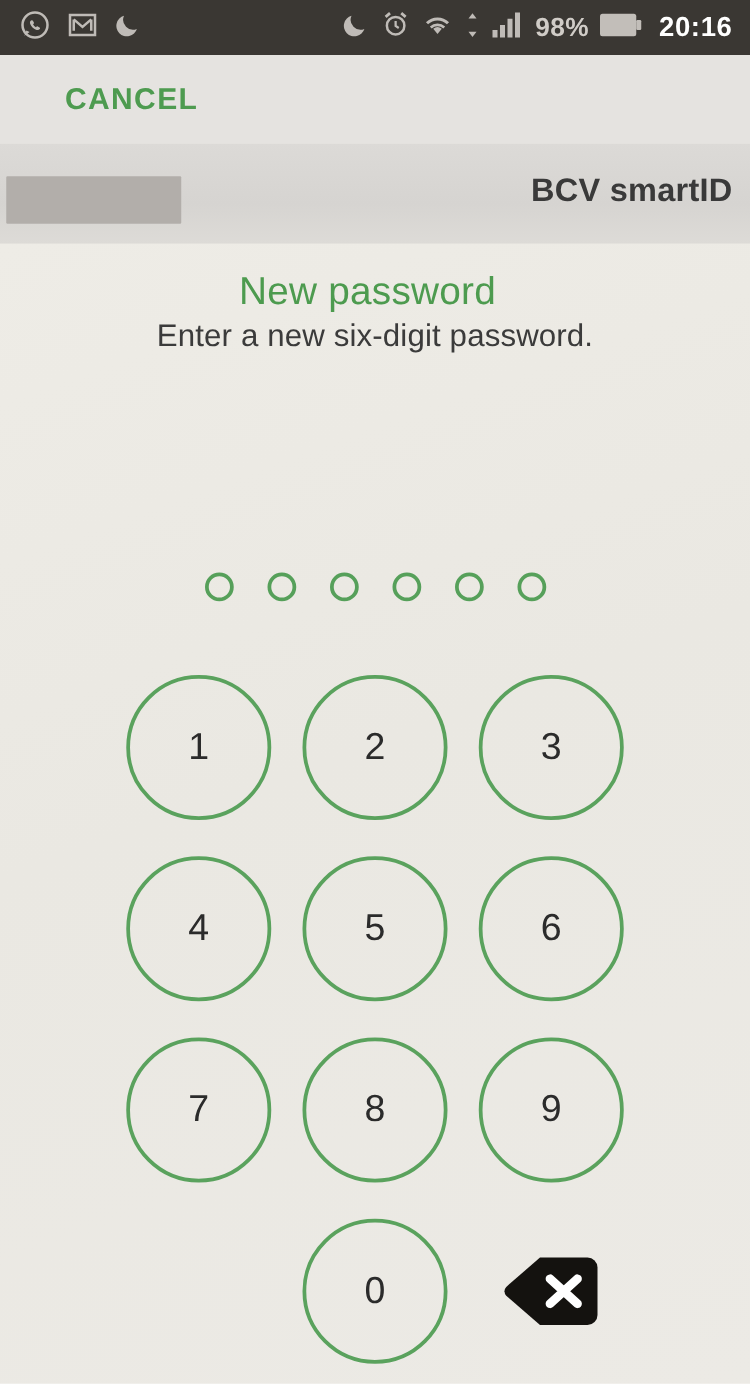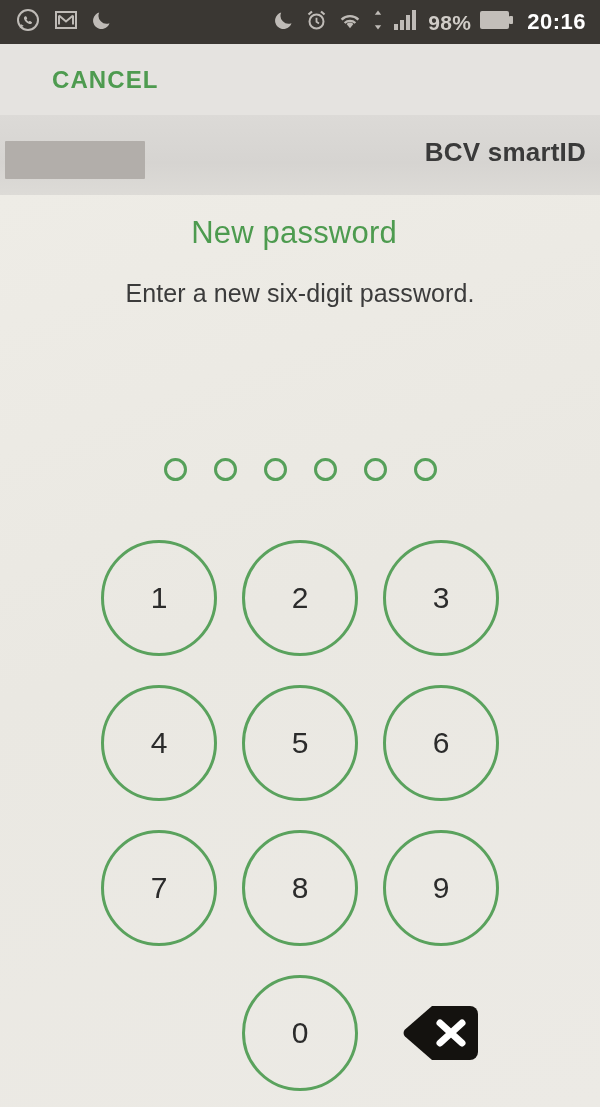--- a/index.html
+++ b/index.html
@@ -132,21 +132,21 @@
     width: 492px;
     text-align: center;
     color: #4d9b4f;
     font-size: 31px;
     font-weight: normal;
     letter-spacing: 0.2px;
     margin-left: 48px;
   }
   .subheading {
     position: absolute;
-    left: 0; top: 84px;
+    left: 0; top: 60px;
     width: 600px;
     text-align: center;
     color: #3b3b3b;
     font-size: 25px;
     letter-spacing: 0.1px;
   }
 
   
   .dots {
     position: absolute;

